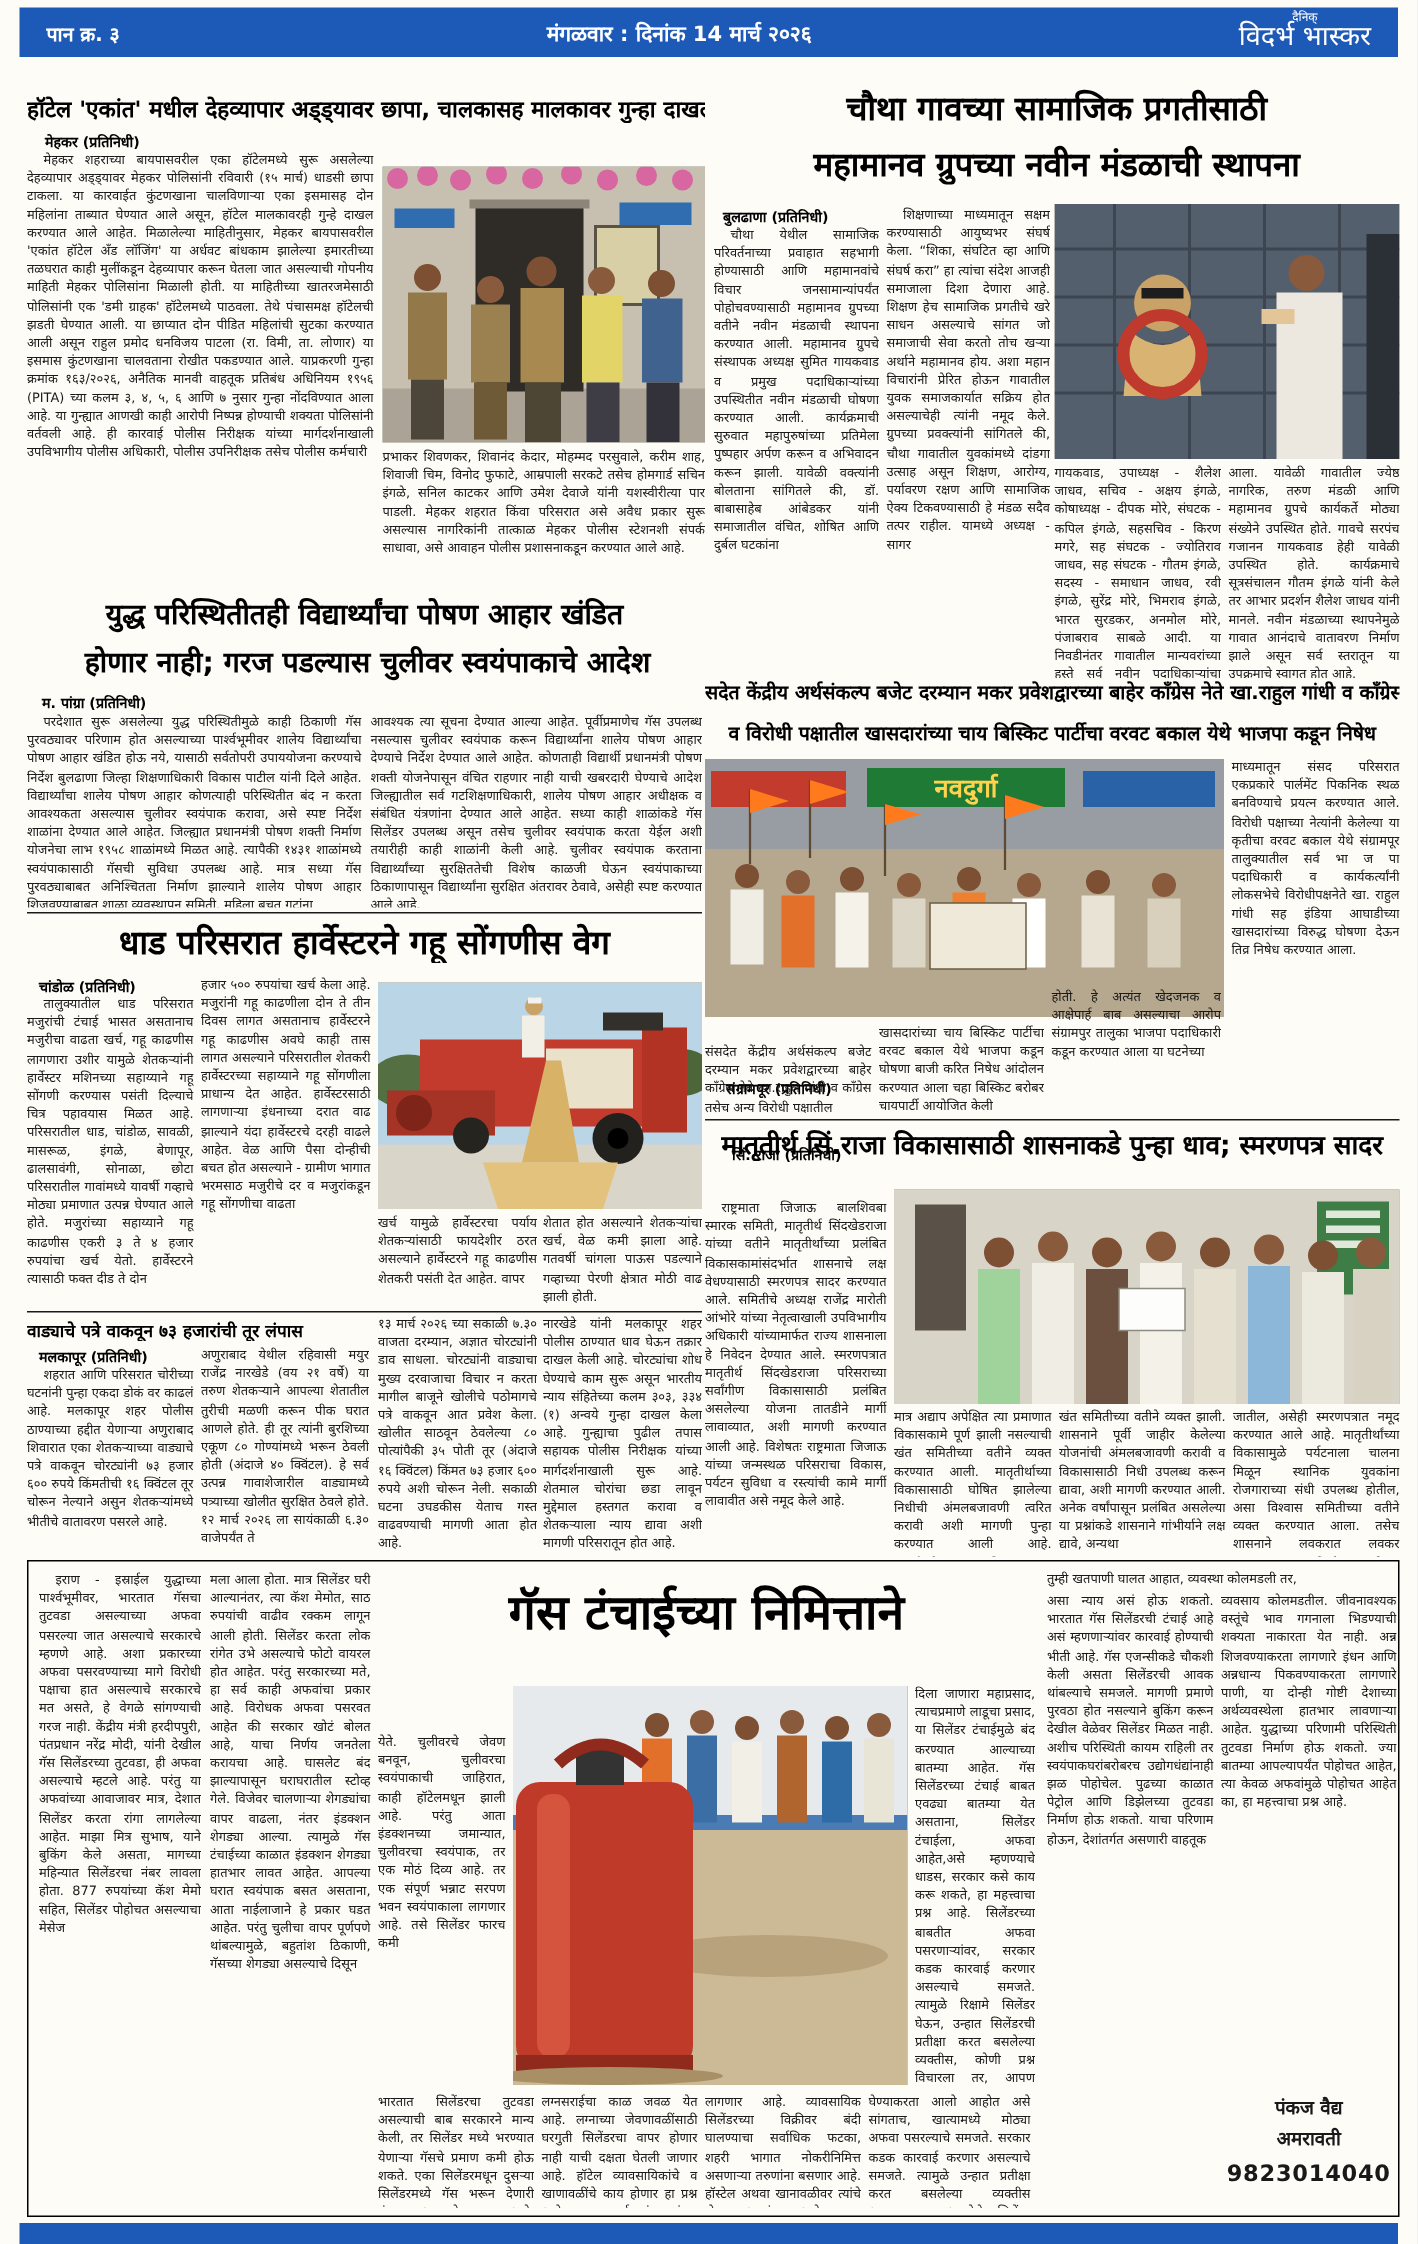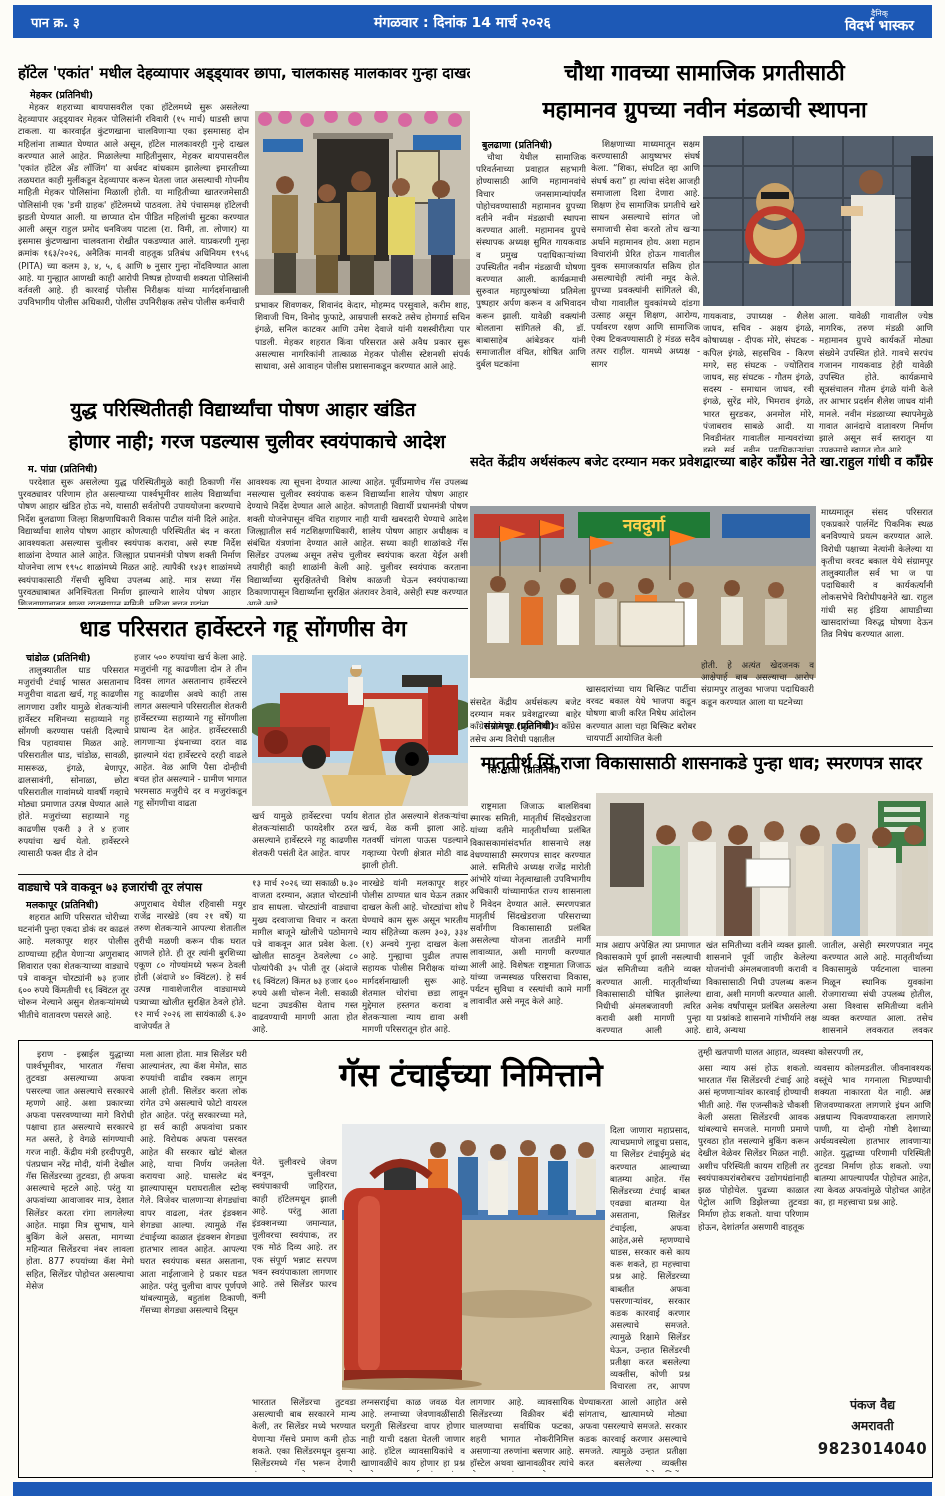--- a/index.html
+++ b/index.html
@@ -5,21 +5,21 @@
   html,body{margin:0;padding:0;background:#e9e9e9;}
   .page{position:relative;width:945px;height:1496px;background:#fdfcf7;margin:0 auto;
         font-family:"DejaVu Sans",sans-serif;overflow:hidden;color:#191919;}
   .abs{position:absolute;}
   .topbar,.botbar{background:#1d59b6;color:#fff;}
   .topbar{display:flex;align-items:center;justify-content:space-between;padding:0 18px;box-sizing:border-box;}
   .pg-label{font-size:13px;font-weight:700;}
   .date-line{font-size:14px;font-weight:700;}
   .masthead{text-align:center;line-height:1.05;}
   .masthead .small{font-size:8px;display:block;}
-  .masthead .big{font-size:14px;font-weight:700;display:block;}
+  .masthead .big{font-size:18px;font-weight:400;display:block;}
   .hl{font-weight:700;color:#000;white-space:nowrap;overflow:hidden;}
   .hl.center{text-align:center;}
   .byline{font-weight:700;font-size:9.5px;color:#000;white-space:nowrap;}
   .col{font-size:8.6px;line-height:1.42;text-align:justify;overflow:hidden;text-indent:11px;}
   .noind{text-indent:0;}
   .photo{overflow:hidden;background:#9a958c;}
   .photo svg{display:block;width:100%;height:100%;}
   .rule{background:#1a1a1a;height:1px;}
   .gasbox{border:1.5px solid #000;box-sizing:border-box;background:#fdfcf7;}
   .sig{font-weight:700;text-align:center;line-height:1.7;}
@@ -111,27 +111,28 @@
       <circle cx="168" cy="46" r="12" fill="#8a5a3c"></circle>
       <rect x="148" y="59" width="44" height="111" fill="#ece8df"></rect>
       <rect x="138" y="70" width="22" height="10" fill="#e4c598"></rect>
       <rect x="208" y="20" width="22" height="150" fill="#2b2f36"></rect>
     </svg>
   </div>
   <div class="abs col noind" style="left:703px;top:310px;width:111px;height:142px;">गायकवाड, उपाध्यक्ष - शैलेश जाधव, सचिव - अक्षय इंगळे, कोषाध्यक्ष - दीपक मोरे, संघटक - कपिल इंगळे, सहसचिव - किरण मगरे, सह संघटक - ज्योतिराव जाधव, सह संघटक - गौतम इंगळे, सदस्य - समाधान जाधव, रवी इंगळे, सुरेंद्र मोरे, भिमराव इंगळे, भारत सुरडकर, अनमोल मोरे, पंजाबराव साबळे आदी. या निवडीनंतर गावातील मान्यवरांच्या हस्ते सर्व नवीन पदाधिकाऱ्यांचा सत्कार करण्यात</div>
   <div class="abs col noind" style="left:819px;top:310px;width:114px;height:142px;">आला. यावेळी गावातील ज्येष्ठ नागरिक, तरुण मंडळी आणि महामानव ग्रुपचे कार्यकर्ते मोठ्या संख्येने उपस्थित होते. गावचे सरपंच गजानन गायकवाड हेही यावेळी उपस्थित होते. कार्यक्रमाचे सूत्रसंचालन गौतम इंगळे यांनी केले तर आभार प्रदर्शन शैलेश जाधव यांनी मानले. नवीन मंडळाच्या स्थापनेमुळे गावात आनंदाचे वातावरण निर्माण झाले असून सर्व स्तरातून या उपक्रमाचे स्वागत होत आहे.</div>
 
   <div class="abs hl center" style="left:18px;top:396px;width:450px;font-size:19px;">युद्ध परिस्थितीतही विद्यार्थ्यांचा पोषण आहार खंडित</div>
-  <div class="abs hl center" style="left:32px;top:428px;width:450px;font-size:19px;">होणार नाही; गरज पडल्यास चुलीवर स्वयंपाकाचे आदेश</div>
+  <div class="abs hl center" style="left:20px;top:428px;width:450px;font-size:19px;">होणार नाही; गरज पडल्यास चुलीवर स्वयंपाकाचे आदेश</div>
   <div class="abs byline" style="left:28px;top:462px;">म. पांग्रा (प्रतिनिधी)</div>
   <div class="abs col" style="left:18px;top:476px;width:223px;height:129px;">परदेशात सुरू असलेल्या युद्ध परिस्थितीमुळे काही ठिकाणी गॅस पुरवठ्यावर परिणाम होत असल्याच्या पार्श्वभूमीवर शालेय विद्यार्थ्यांचा पोषण आहार खंडित होऊ नये, यासाठी सर्वतोपरी उपाययोजना करण्याचे निर्देश बुलढाणा जिल्हा शिक्षणाधिकारी विकास पाटील यांनी दिले आहेत. विद्यार्थ्यांचा शालेय पोषण आहार कोणत्याही परिस्थितीत बंद न करता आवश्यकता असल्यास चुलीवर स्वयंपाक करावा, असे स्पष्ट निर्देश शाळांना देण्यात आले आहेत. जिल्ह्यात प्रधानमंत्री पोषण शक्ती निर्माण योजनेचा लाभ १९५८ शाळांमध्ये मिळत आहे. त्यापैकी १४३१ शाळांमध्ये स्वयंपाकासाठी गॅसची सुविधा उपलब्ध आहे. मात्र सध्या गॅस पुरवठ्याबाबत अनिश्चितता निर्माण झाल्याने शालेय पोषण आहार शिजवण्याबाबत शाळा व्यवस्थापन समिती, महिला बचत गटांना</div>
   <div class="abs col noind" style="left:247px;top:476px;width:221px;height:129px;">आवश्यक त्या सूचना देण्यात आल्या आहेत. पूर्वीप्रमाणेच गॅस उपलब्ध नसल्यास चुलीवर स्वयंपाक करून विद्यार्थ्यांना शालेय पोषण आहार देण्याचे निर्देश देण्यात आले आहेत. कोणताही विद्यार्थी प्रधानमंत्री पोषण शक्ती योजनेपासून वंचित राहणार नाही याची खबरदारी घेण्याचे आदेश जिल्ह्यातील सर्व गटशिक्षणाधिकारी, शालेय पोषण आहार अधीक्षक व संबंधित यंत्रणांना देण्यात आले आहेत. सध्या काही शाळांकडे गॅस सिलेंडर उपलब्ध असून तसेच चुलीवर स्वयंपाक करता येईल अशी तयारीही काही शाळांनी केली आहे. चुलीवर स्वयंपाक करताना विद्यार्थ्यांच्या सुरक्षिततेची विशेष काळजी घेऊन स्वयंपाकाच्या ठिकाणापासून विद्यार्थ्यांना सुरक्षित अंतरावर ठेवावे, असेही स्पष्ट करण्यात आले आहे.</div>
   <div class="abs rule" style="left:18px;top:608px;width:450px;"></div>
 
   <div class="abs hl center" style="left:470px;top:452px;width:463px;font-size:13px;">सदेत केंद्रीय अर्थसंकल्प बजेट दरम्यान मकर प्रवेशद्वारच्या बाहेर काँग्रेस नेते खा.राहुल गांधी व काँग्रेस</div>
+  <div class="abs hl center" style="left:470px;top:479px;width:463px;font-size:13px;">व विरोधी पक्षातील खासदारांच्या चाय बिस्किट पार्टीचा वरवट बकाल येथे भाजपा कडून निषेध</div>
   <div class="abs photo" style="left:470px;top:506px;width:346px;height:172px;">
     <svg viewBox="0 0 346 172" preserveAspectRatio="none">
       <rect width="346" height="172" fill="#b6a88e"></rect>
       <rect width="346" height="60" fill="#979da2"></rect>
       <rect x="4" y="8" width="90" height="24" fill="#c23b2d"></rect>
       <rect x="108" y="6" width="132" height="26" fill="#1f7a35"></rect>
       <text x="174" y="25" font-size="17" font-weight="bold" fill="#ffd34d" text-anchor="middle" font-family="DejaVu Sans, sans-serif">नवदुर्गा</text>
       <rect x="252" y="8" width="88" height="24" fill="#2a62a8"></rect>
       <g stroke="#5e4a32" stroke-width="1.5">
         <line x1="30" y1="20" x2="30" y2="70"></line>
@@ -279,21 +280,21 @@
       <path d="M30 52 Q58 26 88 52" fill="none" stroke="#8f2a1c" stroke-width="8"></path>
       <rect x="2" y="246" width="118" height="14" fill="#8f2a1c"></rect>
       <ellipse cx="64" cy="260" rx="76" ry="6" fill="#a88f66"></ellipse>
     </svg>
   </div>
   <div class="abs col noind" style="left:610px;top:1124px;width:80px;height:266px;">दिला जाणारा महाप्रसाद, त्याचप्रमाणे लाडूचा प्रसाद, या सिलेंडर टंचाईमुळे बंद करण्यात आल्याच्या बातम्या आहेत. गॅस सिलेंडरच्या टंचाई बाबत एवढ्या बातम्या येत असताना, सिलेंडर टंचाईला, अफवा आहेत,असे म्हणण्याचे धाडस, सरकार कसे काय करू शकते, हा महत्त्वाचा प्रश्न आहे. सिलेंडरच्या बाबतीत अफवा पसरणाऱ्यांवर, सरकार कडक कारवाई करणार असल्याचे समजते. त्यामुळे रिक्षामे सिलेंडर घेऊन, उन्हात सिलेंडरची प्रतीक्षा करत बसलेल्या व्यक्तीस, कोणी प्रश्न विचारला तर, आपण सिलेंडर</div>
   <div class="abs col noind" style="left:252px;top:1396px;width:104px;height:76px;">भारतात सिलेंडरचा तुटवडा असल्याची बाब सरकारने मान्य केली, तर सिलेंडर मध्ये भरण्यात येणाऱ्या गॅसचे प्रमाण कमी होऊ शकते. एका सिलेंडरमधून दुसऱ्या सिलेंडरमध्ये गॅस भरून देणारी यंत्रणा सध्या जोरात सुरू आहे. आपल्या पदरचे सिलेंडर पूर्णपणे रिकामे झाल्याशिवाय कोणीही गॅसची टाकी परत भरून देण्याचा आग्रह धरत नाही. मात्र घरगुती वापराचे सिलेंडरचा काळा बाजार करून,</div>
   <div class="abs col noind" style="left:361px;top:1396px;width:104px;height:76px;">लग्नसराईचा काळ जवळ येत आहे. लग्नाच्या जेवणावळींसाठी घरगुती सिलेंडरचा वापर होणार नाही याची दक्षता घेतली जाणार आहे. हॉटेल व्यावसायिकांचे व खाणावळींचे काय होणार हा प्रश्न आहेच. लग्नसराई संपल्यानंतर, पुढच्या काळात वधारी मंडळींना, फक्त अक्षता टाकण्याकरताच निमंत्रित करावे</div>
   <div class="abs col noind" style="left:470px;top:1396px;width:104px;height:76px;">लागणार आहे. व्यावसायिक सिलेंडरच्या विक्रीवर बंदी घालण्याचा सर्वाधिक फटका, शहरी भागात नोकरीनिमित्त असणाऱ्या तरुणांना बसणार आहे. हॉस्टेल अथवा खानावळीवर त्यांचे जेवण अवलंबून आहे. त्याच खानावळी बंद पडल्यानंतर, पुढे दर्शवली, तर नोकरी करणाऱ्याच्या शहरात कसा काय टिकाव लागणार आहे, हा महत्त्वाचा प्रश्न आहे.</div>
   <div class="abs col noind" style="left:579px;top:1396px;width:108px;height:76px;">घेण्याकरता आलो आहोत असे सांगताच, खात्यामध्ये मोठ्या अफवा पसरल्याचे समजते. सरकार कडक कारवाई करणार असल्याचे समजते. त्यामुळे उन्हात प्रतीक्षा करत बसलेल्या व्यक्तीस आपल्याजवळ असलेले सिलेंडर ठिकाणे आहे, असं तुम्ही म्हटले, तर सिलेंडर तुटवड्याच्या अफवेला,</div>
-  <div class="abs introline" style="left:698px;top:1046px;width:232px;">तुम्ही खतपाणी घालत आहात, व्यवस्था कोसरपणी तर,</div>
+  <div class="abs introline" style="left:698px;top:1046px;width:232px;">तुम्ही खतपाणी घालत आहात, व्यवस्था कोलमडली तर,</div>
   <div class="abs col noind" style="left:698px;top:1062px;width:111px;height:408px;">असा न्याय असं होऊ शकतो. भारतात गॅस सिलेंडरची टंचाई आहे असं म्हणणाऱ्यांवर कारवाई होण्याची भीती आहे. गॅस एजन्सीकडे चौकशी केली असता सिलेंडरची आवक थांबल्याचे समजले. मागणी प्रमाणे पुरवठा होत नसल्याने बुकिंग करून देखील वेळेवर सिलेंडर मिळत नाही. अशीच परिस्थिती कायम राहिली तर स्वयंपाकघरांबरोबरच उद्योगधंद्यांनाही झळ पोहोचेल. पुढच्या काळात पेट्रोल आणि डिझेलच्या तुटवडा निर्माण होऊ शकतो. याचा परिणाम होऊन, देशांतर्गत असणारी वाहतूक</div>
   <div class="abs col noind" style="left:814px;top:1062px;width:117px;height:330px;">व्यवसाय कोलमडतील. जीवनावश्यक वस्तूंचे भाव गगनाला भिडण्याची शक्यता नाकारता येत नाही. अन्न शिजवण्याकरता लागणारे इंधन आणि अन्नधान्य पिकवण्याकरता लागणारे पाणी, या दोन्ही गोष्टी देशाच्या अर्थव्यवस्थेला हातभार लावणाऱ्या आहेत. युद्धाच्या परिणामी परिस्थिती तुटवडा निर्माण होऊ शकतो. ज्या बातम्या आपल्यापर्यंत पोहोचत आहेत, त्या केवळ अफवांमुळे पोहोचत आहेत का, हा महत्त्वाचा प्रश्न आहे.</div>
   <div class="abs sig" style="left:814px;top:1394px;width:117px;">
     <div class="nm">पंकज वैद्य</div>
     <div class="ct">अमरावती</div>
     <div class="ph">9823014040</div>
   </div>
 
   <div class="abs botbar" style="left:13px;top:1482px;width:919px;height:14px;"></div>
 

